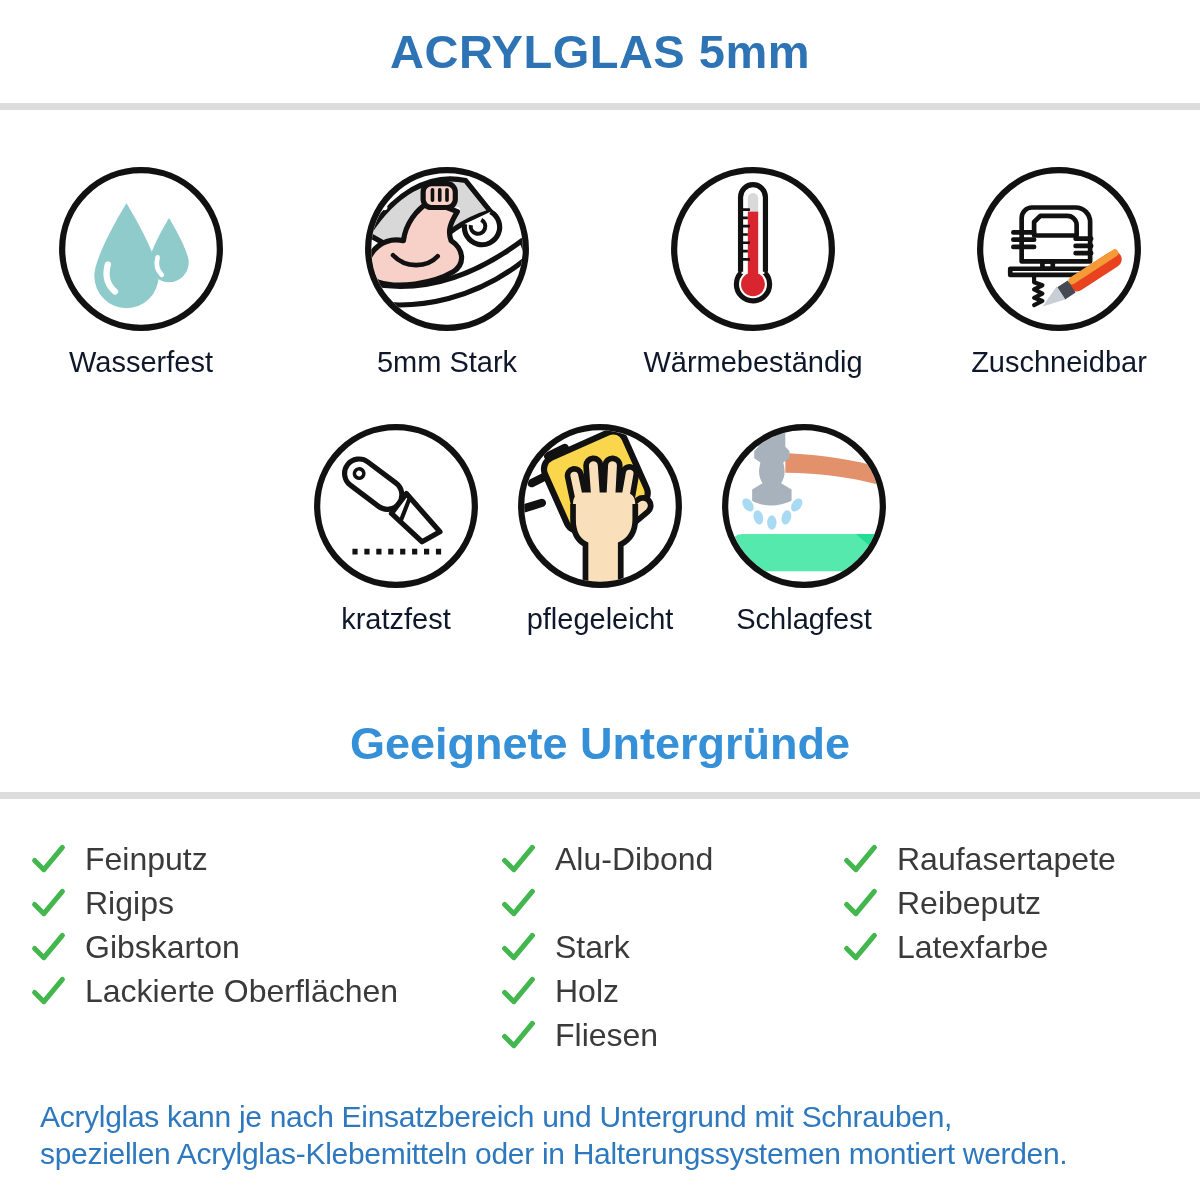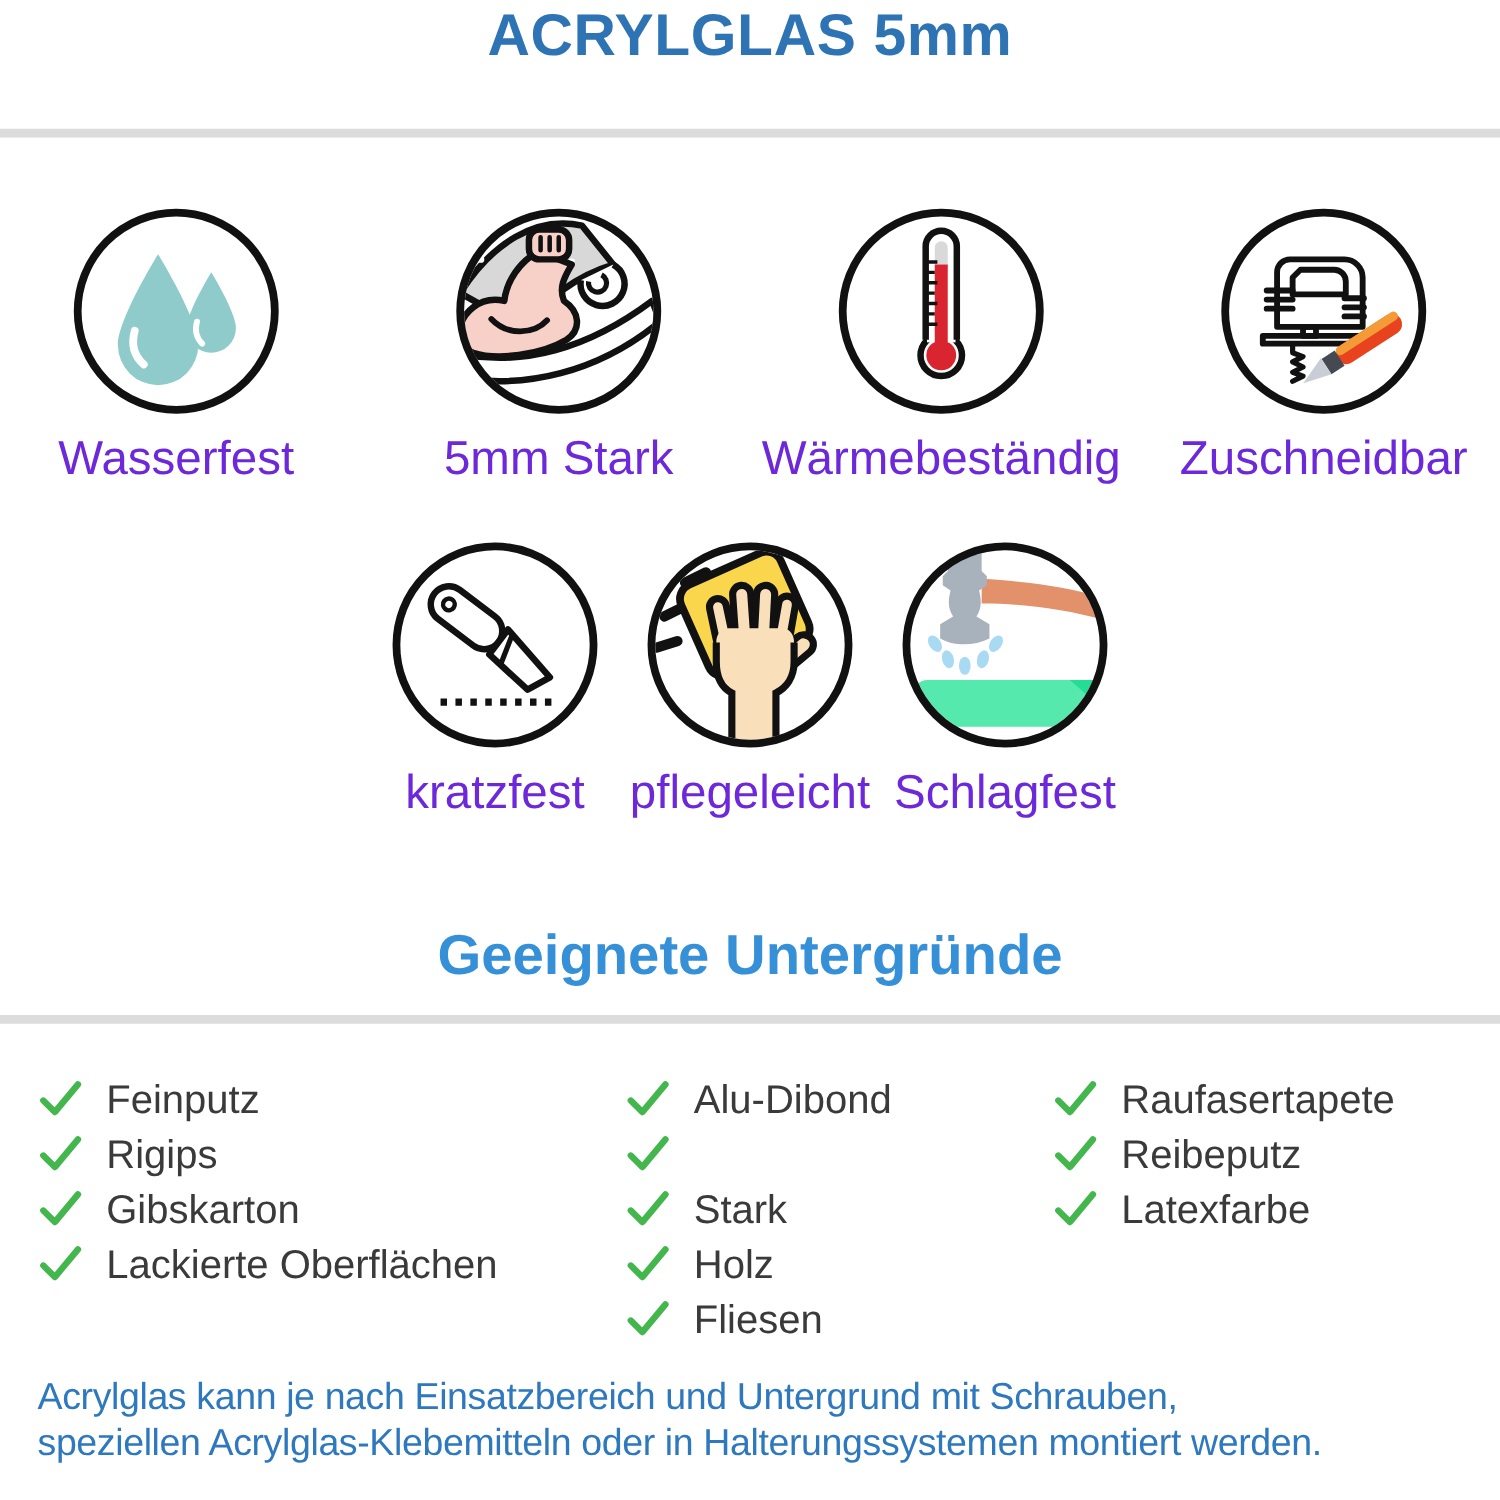--- a/index.html
+++ b/index.html
@@ -1,40 +1,40 @@
 <!DOCTYPE html>
 <html><head>
 <meta charset="utf-8">
 <style>
   html,body{margin:0;padding:0;background:#fff;}
   .page{width:1200px;height:1200px;background:#fff;overflow:hidden;
         font-family:"Liberation Sans",sans-serif;position:relative;}
   
-  .header{height:103px;display:flex;align-items:flex-start;justify-content:center;}
+  .header{height:103px;display:flex;align-items:center;justify-content:center;}
   .title{margin:0;font-size:47px;font-weight:600;letter-spacing:.5px;color:#2e74b5;}
   .divider{height:7px;background:#dcdcdc;width:100%;}
   
   .feat-row{display:flex;justify-content:center;}
   .feat-row.r1{margin-top:56px;gap:72px;}
   .feat-row.r2{margin-top:44px;}
   .feature{display:flex;flex-direction:column;align-items:center;width:234px;}
   .feat-row.r2 .feature{width:204px;}
   .badge{width:166px;height:166px;display:block;}
-  .feat-label{margin-top:14px;font-size:38px;color:#6d28d9;white-space:nowrap;}
+  .feat-label{margin-top:14px;font-size:29px;color:#0f172a;white-space:nowrap;}
   
   .surfaces-heading{margin:82px 0 22px;text-align:center;font-size:45px;
         font-weight:700;color:#3590d8;}
   .surfaces{display:grid;grid-template-columns:470px 342px auto;
         padding:38px 0 0 30px;}
   .surf-col{list-style:none;margin:0;padding:0;}
   .surf-item{display:flex;align-items:center;gap:18px;height:44px;
         font-size:32px;color:#3a3a3a;white-space:nowrap;}
   .check{width:37px;height:37px;flex:0 0 37px;}
   
-  .note{margin-top:22px;padding-left:30px;color:#2e78be;font-size:30px;
+  .note{margin-top:41px;padding-left:40px;color:#2e78be;font-size:30px;
         line-height:37px;letter-spacing:-.3px;}
   .note p{margin:0;}
 </style>
 </head>
 <body>
 
 <div class="page">
 
   <div class="header">
     <h1 class="title">ACRYLGLAS 5mm</h1>

